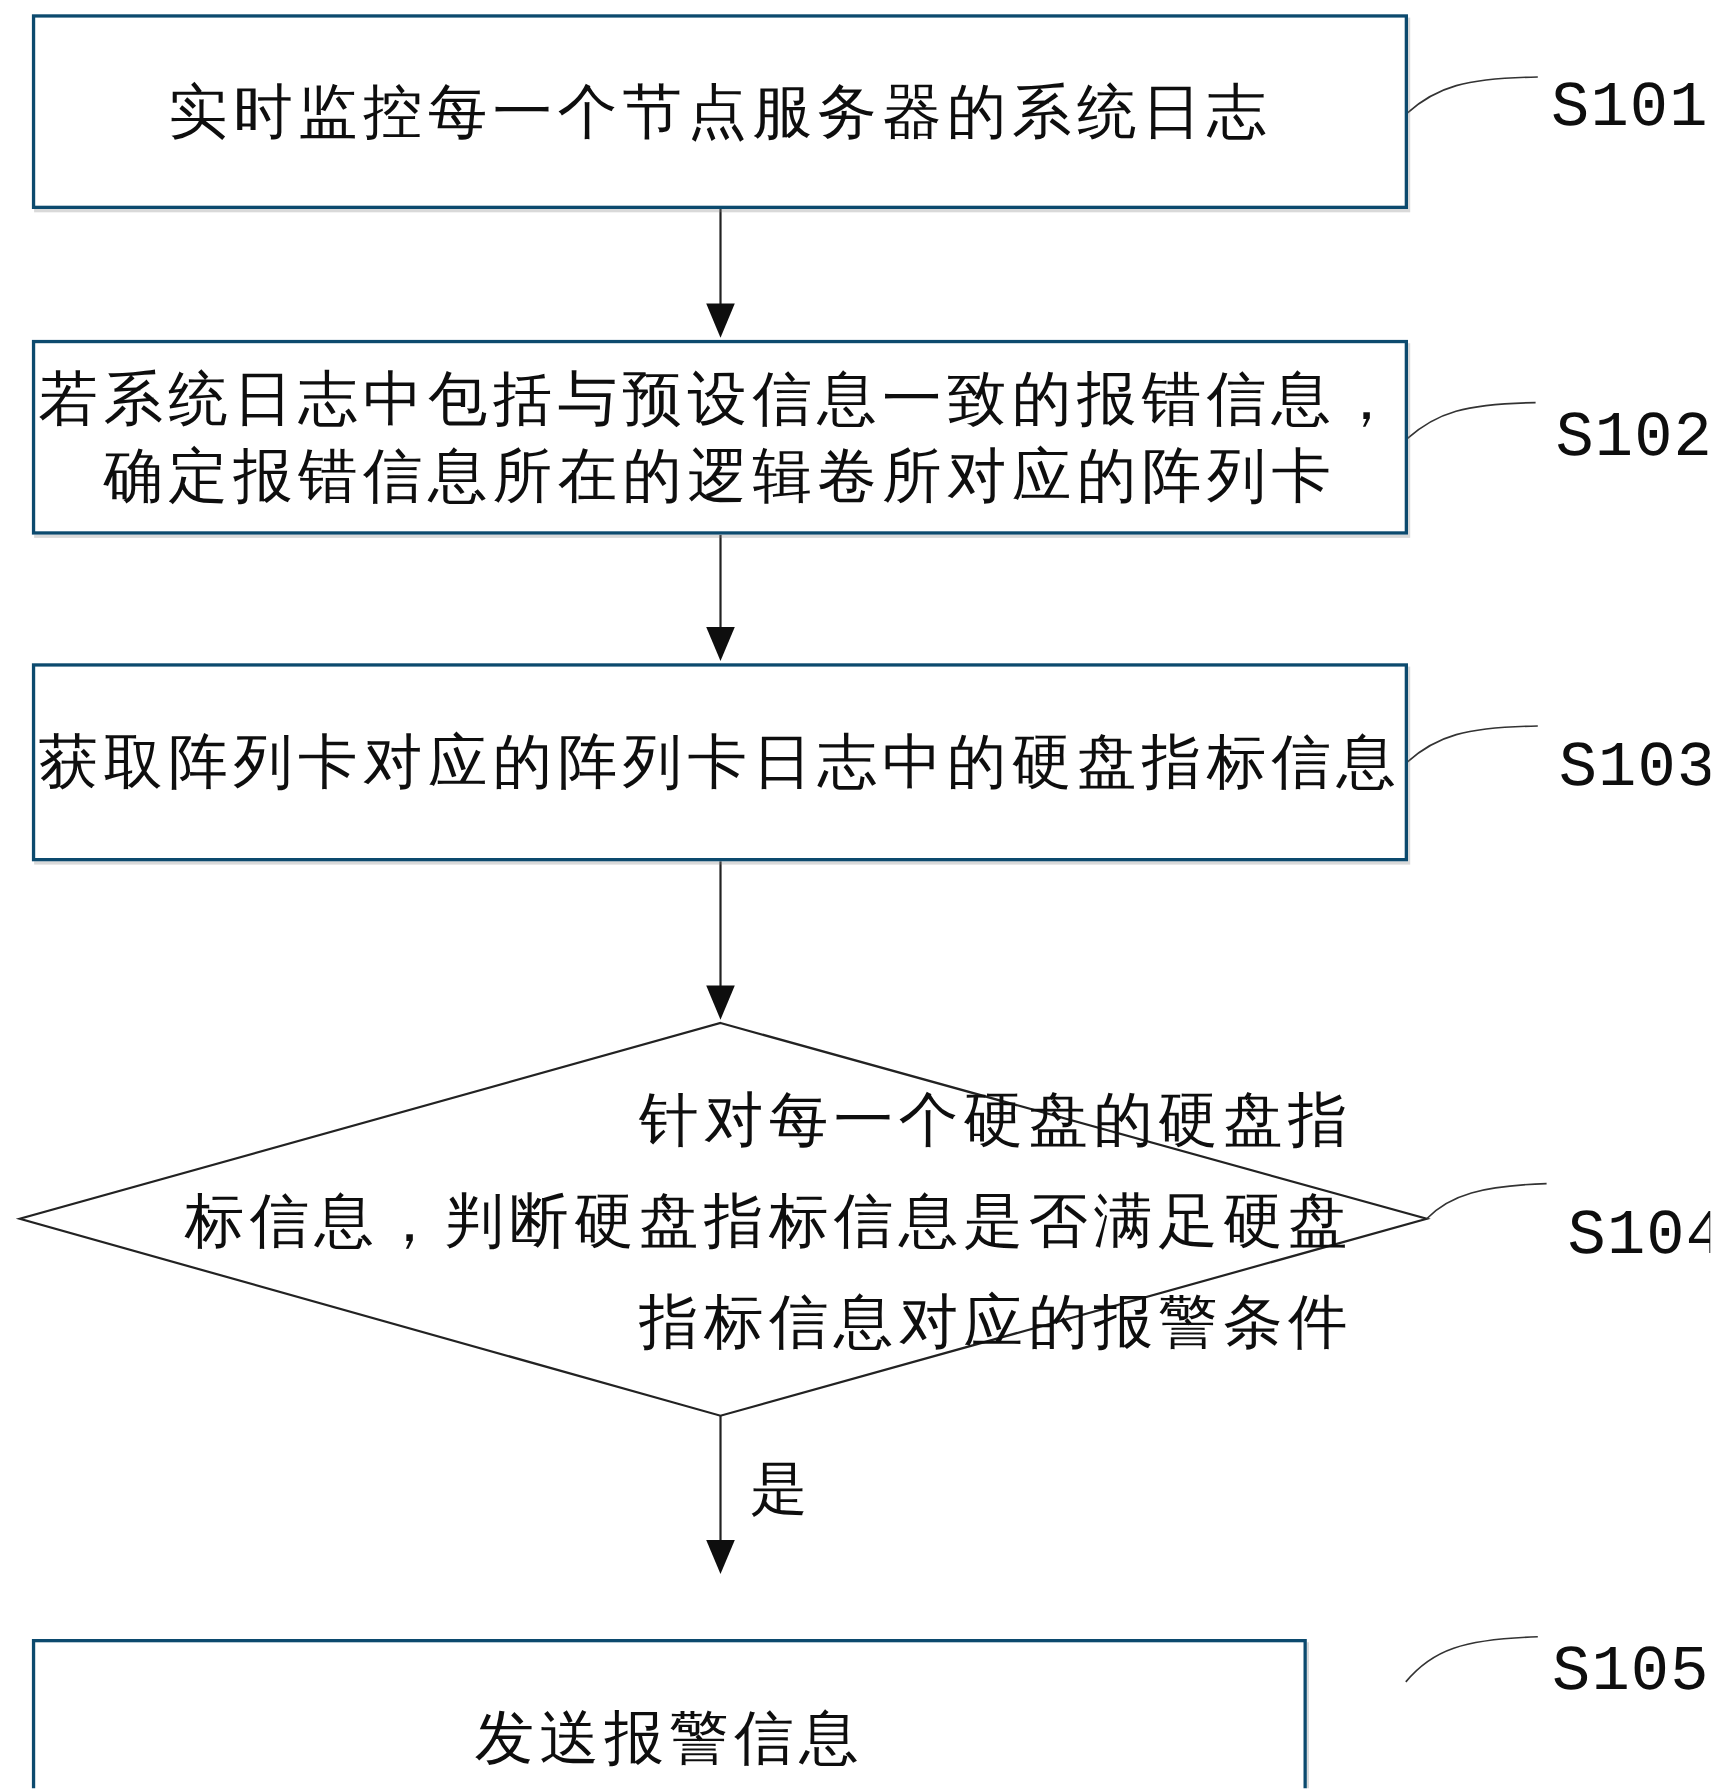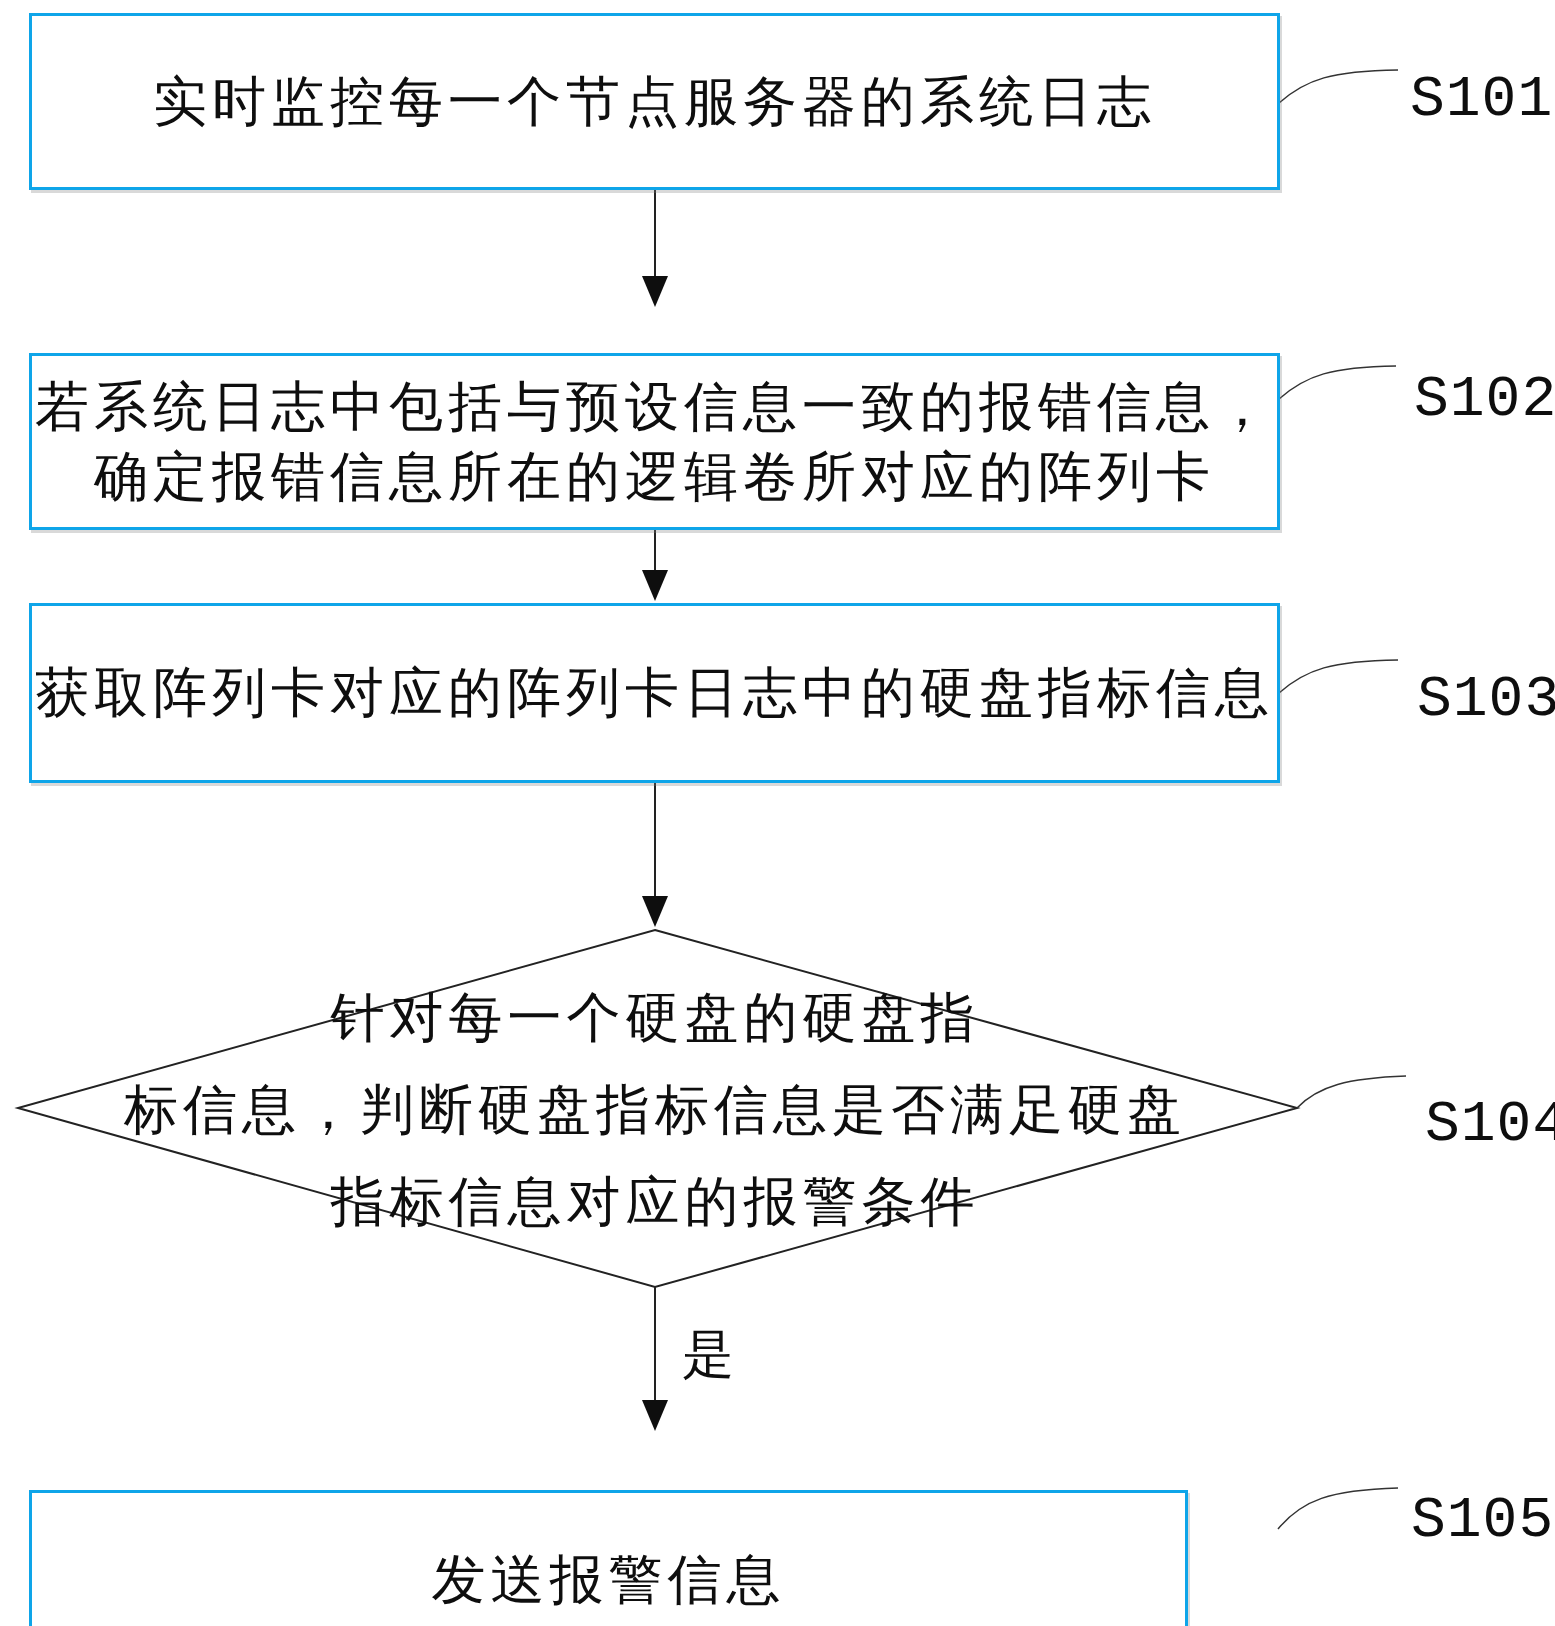--- a/index.html
+++ b/index.html
@@ -3,31 +3,31 @@
 <meta charset="utf-8">
 <style>
   html, body { margin:0; padding:0; background:#ffffff; }
   .canvas {
     position:relative; width:1555px; height:1626px; background:#ffffff;
     font-family:"DejaVu Serif", serif; overflow:hidden;
   }
   svg.layer { position:absolute; left:0; top:0; width:1555px; height:1626px; }
   .pbox {
     position:absolute; box-sizing:border-box;
-    border:3px solid #0ea5e9; background:#ffffff;
+    border:3px solid #0c4a6e; background:#ffffff;
     display:flex; flex-direction:column; justify-content:center; align-items:center;
     box-shadow:2px 3px 0 rgba(130,130,130,0.30);
   }
   .btext {
     font-size:54px; color:#0e0e0e; letter-spacing:5px;
     line-height:70px; text-align:center; white-space:nowrap;
   }
   .dtext {
     position:absolute; left:80px; top:972px; width:1150px;
-    text-align:center; font-size:54px; letter-spacing:5px;
+    text-align:right; font-size:54px; letter-spacing:5px;
     line-height:92px; color:#0e0e0e;
   }
   .dline { white-space:nowrap; }
   .yes-label {
     position:absolute; left:682px; top:1328px;
     font-size:52px; color:#0e0e0e; line-height:1;
   }
   .slabel {
     position:absolute; font-family:Liberation Mono, monospace;
     font-size:58px; color:#0e0e0e; line-height:1; letter-spacing:1px;
@@ -68,21 +68,21 @@
     <path d="M 1279 399 C 1306 375, 1332 367, 1396 366" fill="none" stroke="#333333" stroke-width="1.5"></path>
     <path d="M 1279 693 C 1306 669, 1332 661, 1398 660" fill="none" stroke="#333333" stroke-width="1.5"></path>
     <path d="M 1297 1108 C 1318 1086, 1348 1078, 1406 1076" fill="none" stroke="#333333" stroke-width="1.5"></path>
     <path d="M 1278 1529 C 1302 1500, 1330 1490, 1398 1488" fill="none" stroke="#333333" stroke-width="1.5"></path>
   </svg>
 
   <div class="pbox" style="left:29px; top:13px; width:1251px; height:177px;">
     <div class="btext">实时监控每一个节点服务器的系统日志</div>
   </div>
 
-  <div class="pbox" style="left:29px; top:309px; width:1251px; height:177px;margin-top:44px;">
+  <div class="pbox" style="left:29px; top:309px; width:1251px; height:177px;">
     <div class="btext">若系统日志中包括与预设信息一致的报错信息，</div>
     <div class="btext">确定报错信息所在的逻辑卷所对应的阵列卡</div>
   </div>
 
   <div class="pbox" style="left:29px; top:603px; width:1251px; height:180px;">
     <div class="btext">获取阵列卡对应的阵列卡日志中的硬盘指标信息</div>
   </div>
 
   <div class="dtext">
     <div class="dline">针对每一个硬盘的硬盘指</div>

